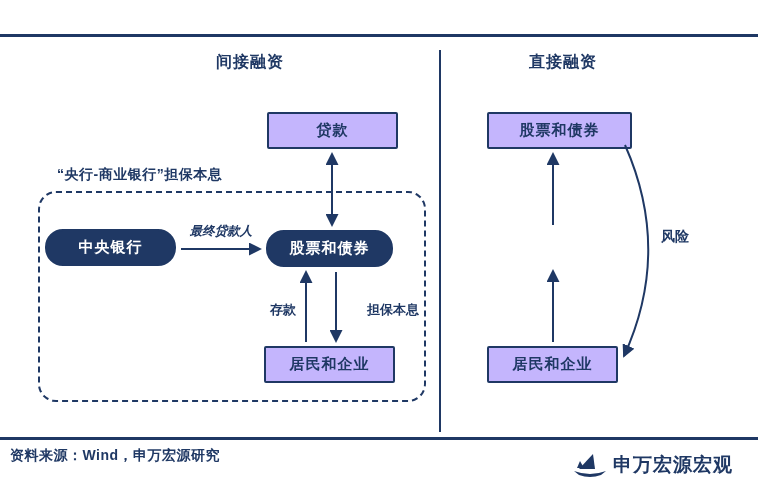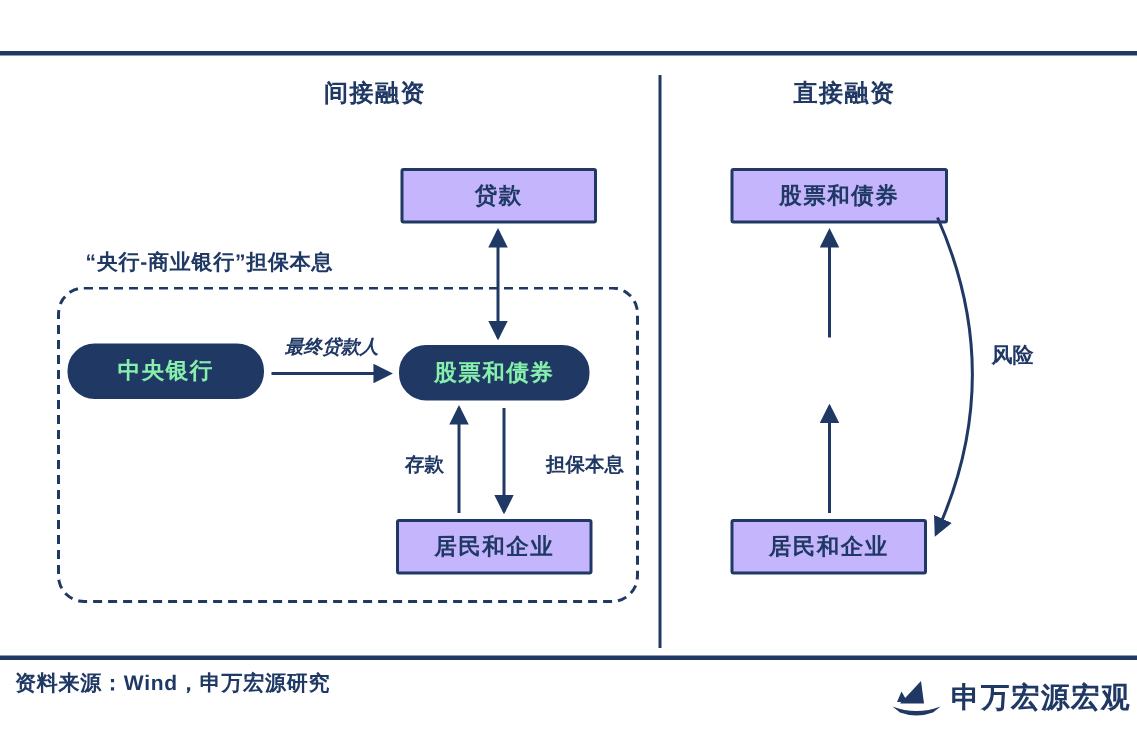--- a/index.html
+++ b/index.html
@@ -15,36 +15,36 @@
   .footer-rule{position:absolute;left:0;top:437px;width:758px;height:3px;background:var(--navy);}
   .vdivider{position:absolute;left:439px;top:50px;width:2px;height:382px;background:var(--navy);}
 
   .panel-heading{position:absolute;top:52px;font-size:16px;font-weight:bold;color:var(--navy);text-align:center;letter-spacing:1px;}
   .panel-heading.left{left:186px;width:128px;}
   .panel-heading.right{left:499px;width:128px;}
 
   .box{position:absolute;display:flex;align-items:center;justify-content:center;
        border:2px solid var(--navy);background:#c4b5fd;color:var(--navy);
        font-size:15px;font-weight:bold;letter-spacing:1px;border-radius:2px;box-sizing:border-box;}
-  .box.filled{background:var(--navy);color:#86efac;border-radius:18px;}
+  .box.filled{background:var(--navy);color:#ffffff;border-radius:18px;}
   .box.dashed{border-style:dashed;}
 
   .dashed-group{position:absolute;left:38px;top:191px;width:388px;height:211px;
        border:2px dashed var(--navy);border-radius:18px;box-sizing:border-box;}
 
   .label{position:absolute;color:var(--navy);font-weight:bold;white-space:nowrap;}
   .label.intermediary{left:57px;top:166px;font-size:14px;letter-spacing:0.5px;}
   .label.small{font-size:13px;}
 
   .arrows{position:absolute;left:0;top:0;pointer-events:none;}
   .arrow{stroke:var(--navy);stroke-width:2;fill:none;}
   .ah{fill:var(--navy);}
 
   .source{position:absolute;left:10px;top:447px;font-size:14px;font-weight:bold;color:var(--navy);letter-spacing:0.5px;}
-  .logo{position:absolute;right:4px;top:452px;display:flex;align-items:flex-start;gap:5px;}
+  .logo{position:absolute;right:25px;top:452px;display:flex;align-items:flex-start;gap:5px;}
   .logo-text{font-size:19px;font-weight:bold;color:var(--navy);letter-spacing:1px;}
 </style>
 </head>
 <body>
 
 <div class="canvas">
 
   <div class="title-rule"></div>
 
   <div class="panel-heading right">直接融资</div>
@@ -58,21 +58,21 @@
   <div class="dashed-group"></div>
 
   <div class="box filled" style="left:45px;top:229px;width:131px;height:37px;">中央银行</div>
 
   <div class="box filled" style="left:266px;top:230px;width:127px;height:37px;">股票和债券</div>
 
   <div class="label small" style="left:178px;top:223px;width:86px;text-align:center;font-size:12.5px;font-style:italic;">最终贷款人</div>
 
   <div class="label small" style="left:252px;top:301px;width:44px;text-align:right;">存款</div>
 
-  <div class="label small" style="left:346px;top:301px;width:70px;text-align:right;">担保本息</div>
+  <div class="label small" style="left:358px;top:301px;width:70px;text-align:center;">担保本息</div>
 
   <div class="box" style="left:264px;top:346px;width:131px;height:37px;">居民和企业</div>
 
   <div class="box" style="left:487px;top:112px;width:145px;height:37px;">股票和债券</div>
 
 
   <div class="box" style="left:487px;top:346px;width:131px;height:37px;">居民和企业</div>
 
   <div class="label small" style="left:661px;top:228px;width:44px;font-size:14px;">风险</div>
 

